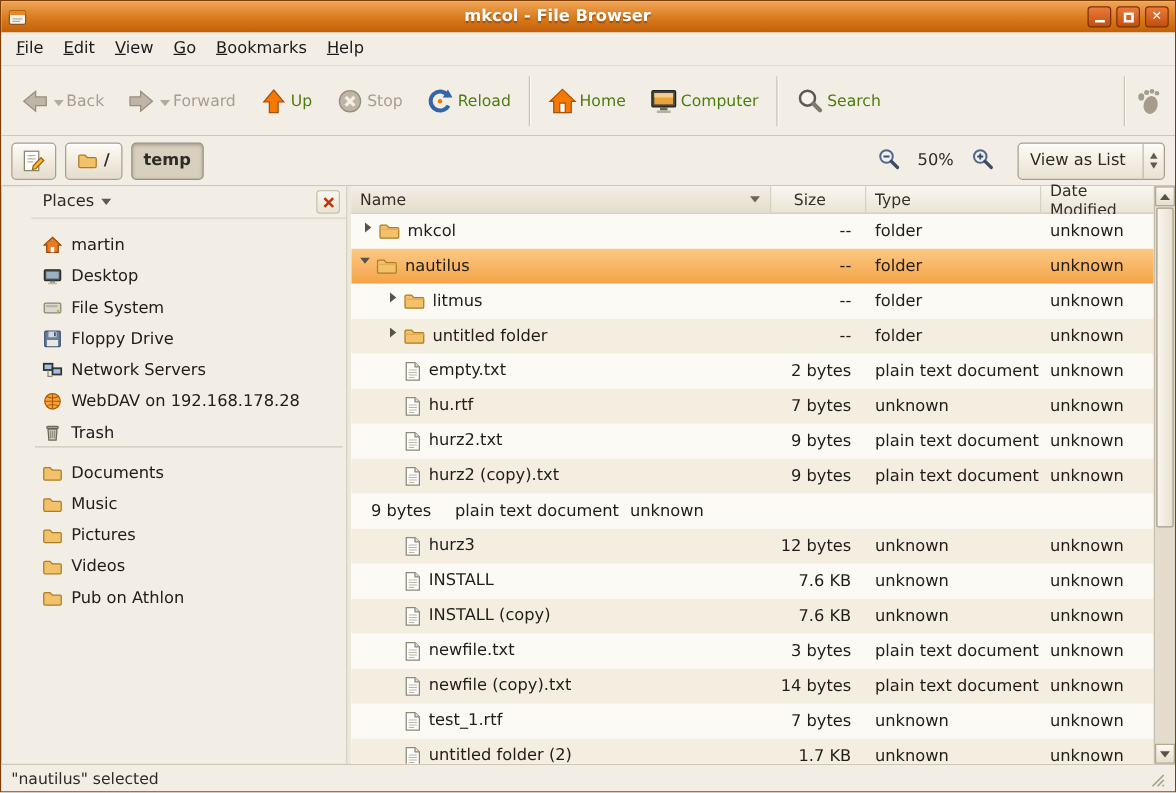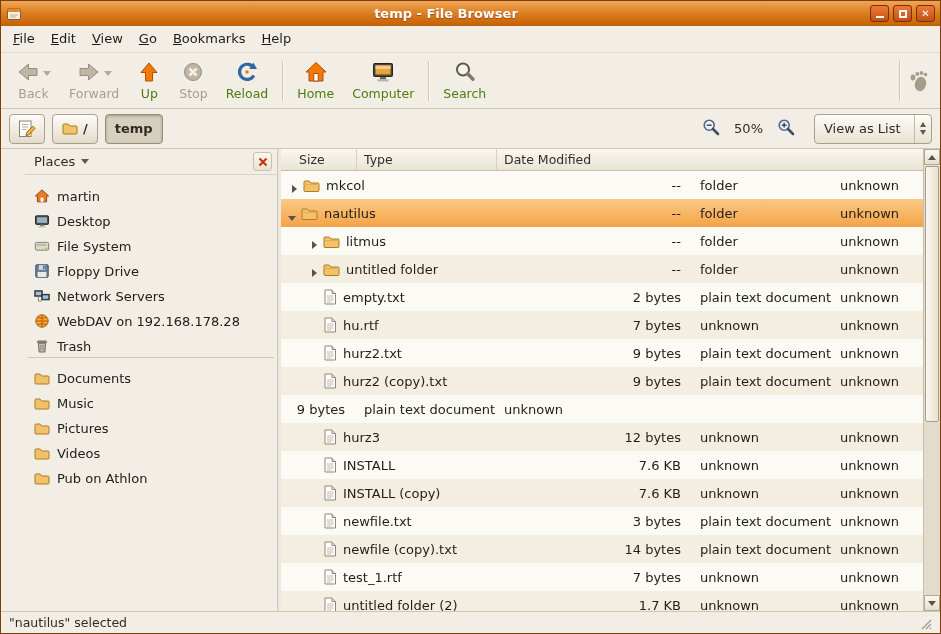--- a/index.html
+++ b/index.html
@@ -17,21 +17,21 @@
   .icon { display:inline-flex; align-items:center; justify-content:center; }
   .icon svg { display:block; }
 
   
   .menubar { flex:0 0 27px; display:flex; align-items:stretch; padding:0 4px; background:#F2EEE6; border-bottom:1px solid #E2DCCE; }
   .menu-item { padding:0 8px; line-height:26px; font-size:13px; color:#1e1c18; }
 
   
   .toolbar { flex:0 0 56px; display:flex; align-items:center; padding:0 6px; background:#F2EEE6; border-bottom:1px solid #CEC7B6; }
   .tb-buttons { display:flex; align-items:center; height:100%; }
-  .tool-button { display:flex; flex-direction:column; align-items:center; justify-content:center; padding:3px 9px; gap:2px; border-radius:3px; }
+  .tool-button { display:flex; flex-direction:row; align-items:center; justify-content:center; padding:3px 9px; gap:2px; border-radius:3px; }
   .tb-iconrow { display:flex; align-items:center; gap:3px; }
   .tb-label { font-size:12.5px; color:#4d7c0f; }
   .tool-button.disabled .tb-label { color:#a69d8e; }
   .dd-arrow { width:0; height:0; border-left:4px solid transparent; border-right:4px solid transparent; border-top:5px solid #b3aa9a; margin-top:3px; }
   .tb-sep { width:1px; height:40px; background:#CDC5B4; margin:0 5px; box-shadow:1px 0 0 #FBF8F2; }
   .throbber-wrap { margin-left:auto; display:flex; align-items:center; gap:8px; padding-right:4px; }
   .tb-handle { width:1px; height:40px; background:#CDC5B4; box-shadow:1px 0 0 #FBF8F2; }
 
   
   .locationbar { flex:0 0 40px; display:flex; align-items:center; gap:7px; padding:0 8px; background:#F2EEE6; border-bottom:1px solid #CEC7B6; }
@@ -68,21 +68,21 @@
   .h-type { flex:0 0 140px; }
   .h-date { flex:1; border-right:none; }
   .sort-arrow { margin-left:auto; width:0;height:0;border-left:4px solid transparent;border-right:4px solid transparent;border-top:5px solid #6b655a; margin-right:1px; }
 
   .file-rows { position:absolute; top:22px; left:0; right:17px; bottom:0; overflow:hidden; }
   .frow { height:28px; display:flex; align-items:center; font-size:13px; color:#211e19; }
   .frow.even { background:#FCFAF4; }
   .frow.odd  { background:#F4EEE1; }
   .frow.selected { background:linear-gradient(#FBC984,#F5A347); }
   .cell { white-space:nowrap; overflow:hidden; }
-  .c-name { flex:0 0 336px; display:flex; align-items:flex-end; }
+  .c-name { flex:0 0 336px; display:flex; align-items:flex-start; }
   .c-size { flex:0 0 76px; text-align:right; padding-right:12px; }
   .c-type { flex:0 0 140px; padding-left:7px; }
   .c-date { flex:1; padding-left:7px; }
   .expwrap { flex:0 0 14px; display:flex; justify-content:center; }
   .exp.collapsed { width:0;height:0;border-left:5px solid #57524a;border-top:4px solid transparent;border-bottom:4px solid transparent; }
   .exp.expanded  { width:0;height:0;border-top:5px solid #57524a;border-left:4px solid transparent;border-right:4px solid transparent; }
   .fname { margin-left:6px; }
   .c-name .icon { margin-left:2px; }
 
   .scrollbar { position:absolute; top:0; right:0; bottom:0; width:17px; background:#E3DCCC; border-left:1px solid #C6BFAE; }
@@ -102,21 +102,21 @@
 <div class="window">
 
   <div class="titlebar">
     <span class="icon">
         <svg width="16" height="16" viewBox="0 0 16 16">
           <rect x="1.5" y="2.5" width="13" height="11" rx="1.5" fill="#f7f3ea" stroke="#8a5a1e"></rect>
           <rect x="1.5" y="2.5" width="13" height="3.5" rx="1.5" fill="#e98726"></rect>
           <path d="M4 9 H12 M4 11 H10" stroke="#b5ad9c" stroke-width="1" fill="none"></path>
         </svg>
       </span>
-    <span class="title-text">temp - File Browser</span>
+    <span class="title-text">mkcol - File Browser</span>
     <div class="win-controls">
       <div class="win-btn">
           <span class="glyph-min"></span>
         </div>
       <div class="win-btn">
           <span class="glyph-max"></span>
         </div>
       <div class="win-btn">
           <span class="glyph-close">✕</span>
         </div>
@@ -408,20 +408,24 @@
             </span>
             <span class="place-label">Pub on Athlon</span>
           </div>
         </div>
     </div>
 
     <div class="splitter"></div>
 
     <div class="filelist">
       <div class="list-header">
+        <div class="hcell h-name">
+          <span>Name</span>
+          <span class="sort-arrow"></span>
+        </div>
         <div class="hcell h-size">Size</div>
         <div class="hcell h-type">Type</div>
         <div class="hcell h-date">Date Modified</div>
       </div>
       <div class="file-rows">
           <div class="frow even">
             <div class="cell c-name" style="padding-left:6px">
               <span class="expwrap">
                 <span class="exp collapsed"></span>
               </span>

